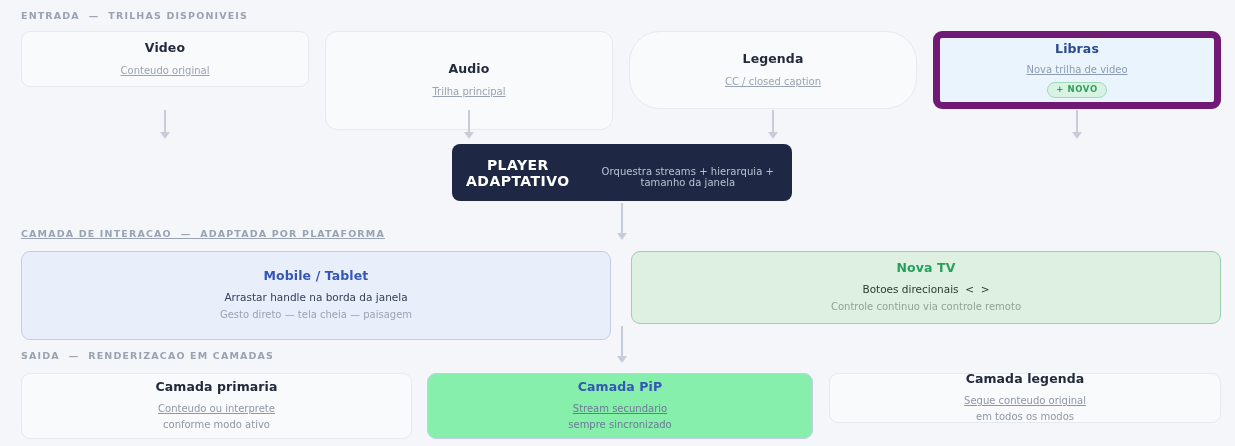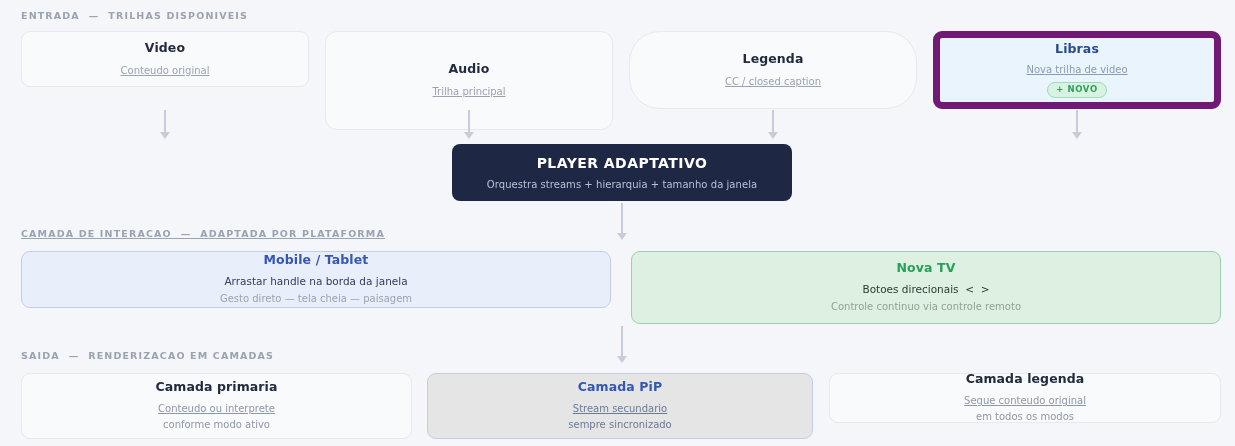--- a/index.html
+++ b/index.html
@@ -104,41 +104,40 @@
   #player {
     position: absolute;
     left: 452px;
     top: 144px;
     width: 340px;
     height: 57px;
     box-sizing: border-box;
     border-radius: 8px;
     background: #1e2743;
     display: flex;
-    flex-direction: column;
     align-items: center;
     justify-content: center;
     text-align: center;
   }
   #player .ptitle {
     font-size: 14px;
     font-weight: 700;
     color: #ffffff;
     letter-spacing: 0.45px;
   }
   #player .psub {
     font-size: 10px;
     color: #b9c2d4;
     margin-top: 8px;
     letter-spacing: 0.05px;
   }
 
   
   #card-mobile {
-    left: 21px; top: 251px; width: 590px; height: 57px;
+    left: 21px; top: 251px; width: 590px; height: 89px;
     background: #e9eefb;
     border: 1px solid #c3cdea;
   }
   #card-mobile .title { color: #3457b5; font-size: 12.5px; }
   #card-mobile .mid {
     font-size: 10.5px; color: #33405a; margin-top: 8px; line-height: 1.3;
   }
   #card-mobile .sub2 { color: #9aa3b2; margin-top: 4px; }
 
   #card-smarttv {
@@ -148,21 +147,21 @@
   }
   #card-smarttv .title { color: #27a05a; font-size: 12.5px; }
   #card-smarttv .mid {
     font-size: 10.5px; color: #2b3d33; margin-top: 8px; line-height: 1.3; white-space: pre;
   }
   #card-smarttv .sub2 { color: #8fa396; margin-top: 4px; }
 
   
   #card-primaria { left: 21px;  top: 373px; width: 391px; height: 66px; }
   #card-pip      { left: 427px; top: 373px; width: 386px; height: 66px;
-                   background: #e5e5e5; border: 1px solid #c3cdea; }
+                   background: #86efac; border: 1px solid #c3cdea; }
   #card-legendal { left: 829px; top: 373px; width: 392px; height: 50px; }
 
   #card-pip .title { color: #3457b5; }
   #card-pip .sub, #card-pip .sub2 { color: #6b7a96; }
 
   .out .title { font-size: 12.5px; }
   .out .sub  { font-size: 10px; margin-top: 8px; color: #8f97a6; }
   .out .sub2 { font-size: 10px; margin-top: 3px; color: #8f97a6; }
 
   

